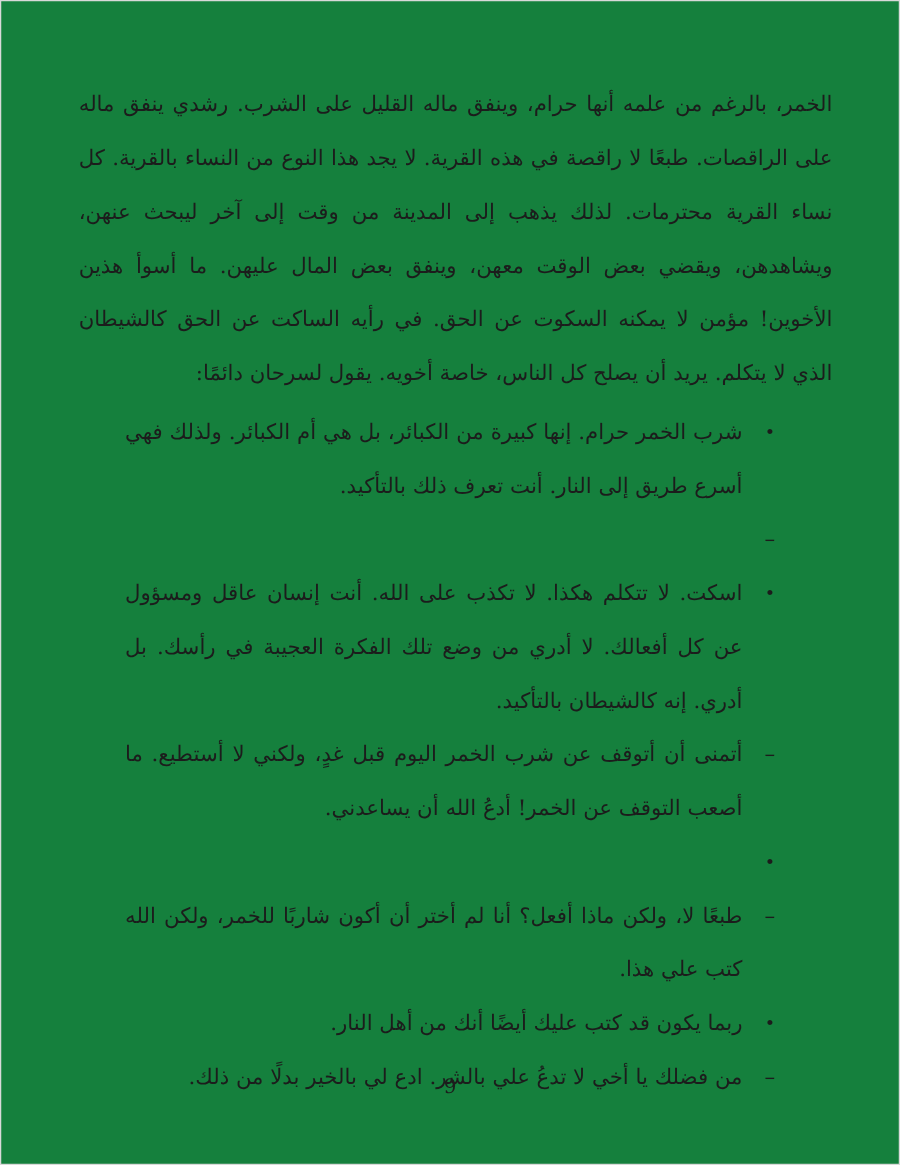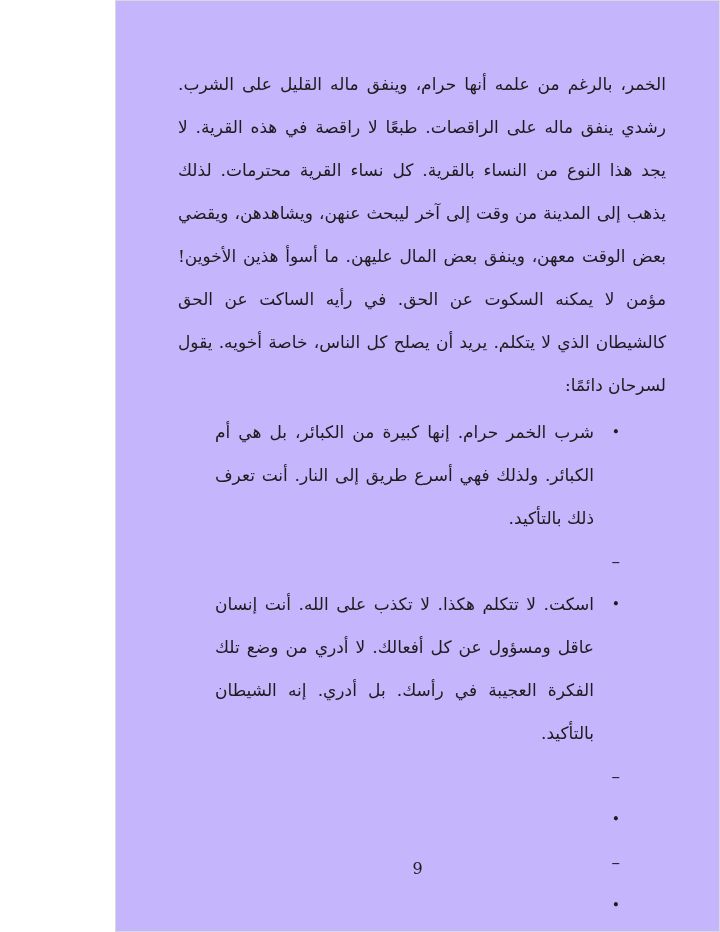--- a/index.html
+++ b/index.html
@@ -9,23 +9,23 @@
   }
   body {
     width: 720px;
     height: 932px;
     font-family: "DejaVu Serif", "DejaVu Sans", serif;
     color: #1c1c1c;
   }
   .page {
     position: relative;
     box-sizing: border-box;
-    width: 605px;
+    width: 720px;
     height: 932px;
-    background: #c4b5fd;
+    background: #15803d;
     border: 1px solid #d9d9d9;
     padding: 62px 53px 0 62px;
     direction: rtl;
     overflow: hidden;
   }
   .para {
     margin: 0 0 4px 0;
     font-size: 17px;
     line-height: 43px;
     text-align: justify;
@@ -76,33 +76,36 @@
   <div class="dialogue-list" id="dialogue-list">
       <div class="list-item bullet">
         <span class="marker">•</span>
         <div class="item-text">شرب الخمر حرام. إنها كبيرة من الكبائر، بل هي أم الكبائر. ولذلك فهي أسرع طريق إلى النار. أنت تعرف ذلك بالتأكيد.</div>
       </div>
       <div class="list-item dash">
         <span class="marker">–</span>
       </div>
       <div class="list-item bullet">
         <span class="marker">•</span>
-        <div class="item-text">اسكت. لا تتكلم هكذا. لا تكذب على الله. أنت إنسان عاقل ومسؤول عن كل أفعالك. لا أدري من وضع تلك الفكرة العجيبة في رأسك. بل أدري. إنه الشيطان بالتأكيد.</div>
+        <div class="item-text">اسكت. لا تتكلم هكذا. لا تكذب على الله. أنت إنسان عاقل ومسؤول عن كل أفعالك. لا أدري من وضع تلك الفكرة العجيبة في رأسك. بل أدري. إنه كالشيطان بالتأكيد.</div>
       </div>
       <div class="list-item dash">
         <span class="marker">–</span>
+        <div class="item-text">أتمنى أن أتوقف عن شرب الخمر اليوم قبل غدٍ، ولكني لا أستطيع. ما أصعب التوقف عن الخمر! أدعُ الله أن يساعدني.</div>
       </div>
       <div class="list-item bullet">
         <span class="marker">•</span>
       </div>
       <div class="list-item dash">
         <span class="marker">–</span>
+        <div class="item-text">طبعًا لا، ولكن ماذا أفعل؟ أنا لم أختر أن أكون شاربًا للخمر، ولكن الله كتب علي هذا.</div>
       </div>
       <div class="list-item bullet">
         <span class="marker">•</span>
+        <div class="item-text">ربما يكون قد كتب عليك أيضًا أنك من أهل النار.</div>
       </div>
       <div class="list-item dash">
         <span class="marker">–</span>
         <div class="item-text">من فضلك يا أخي لا تدعُ علي بالشر. ادع لي بالخير بدلًا من ذلك.</div>
       </div>
     </div>
 
   <div class="page-number">9</div>
 </div>
 

